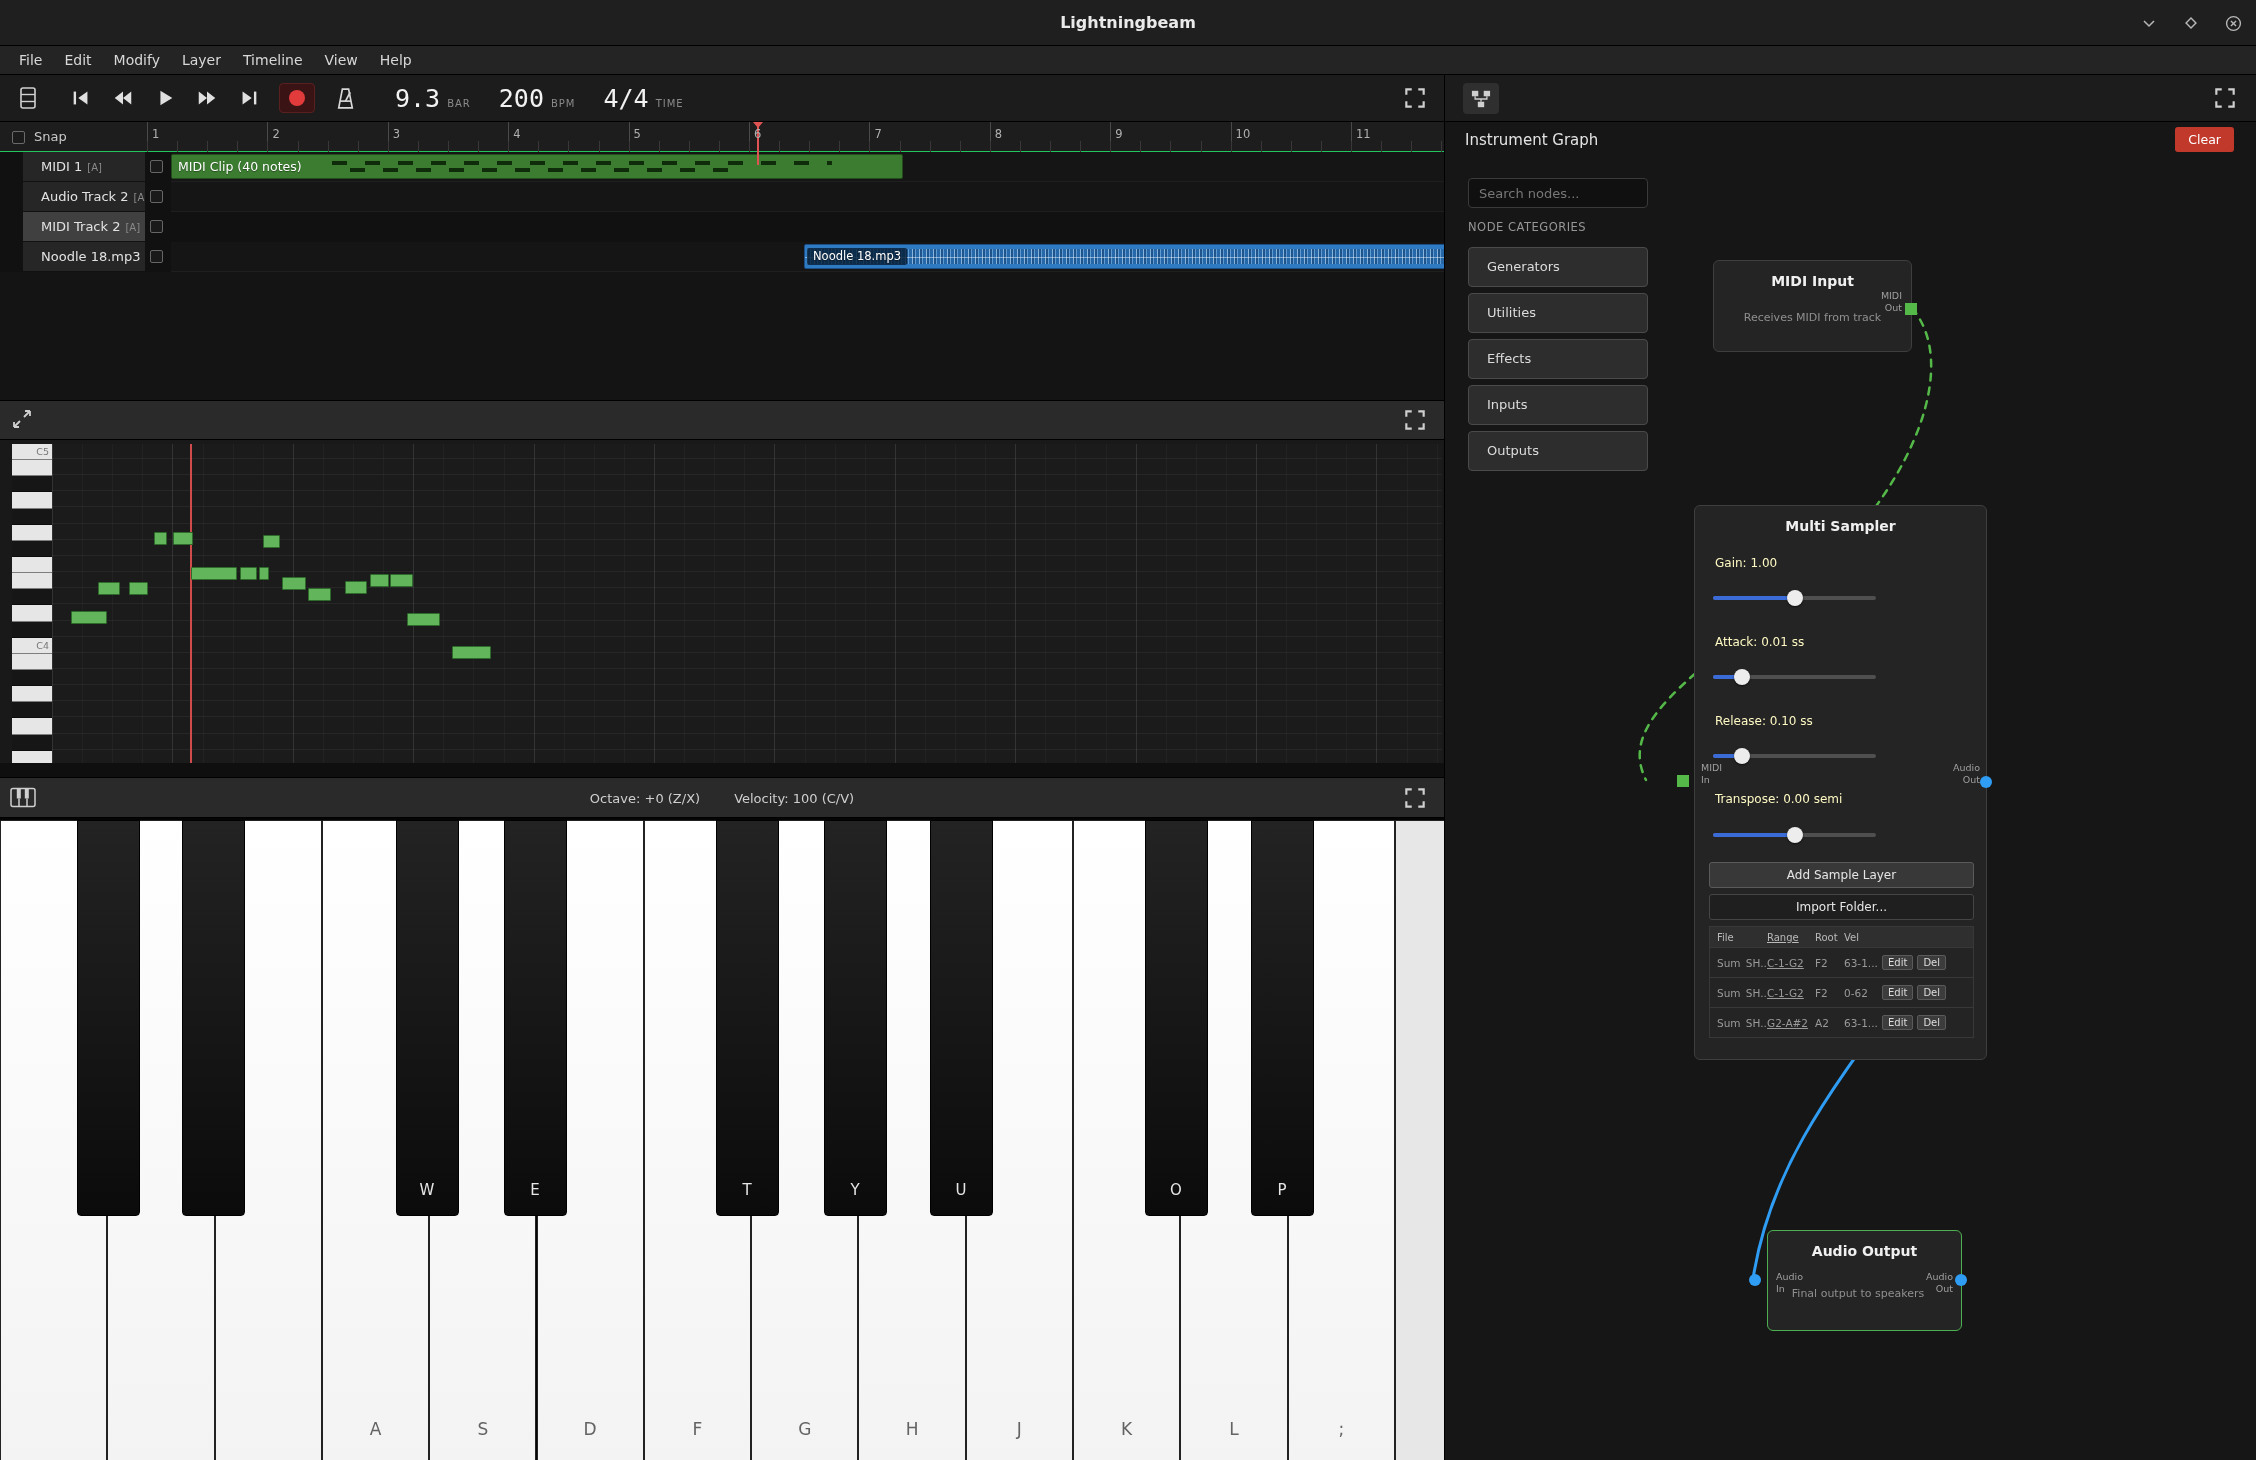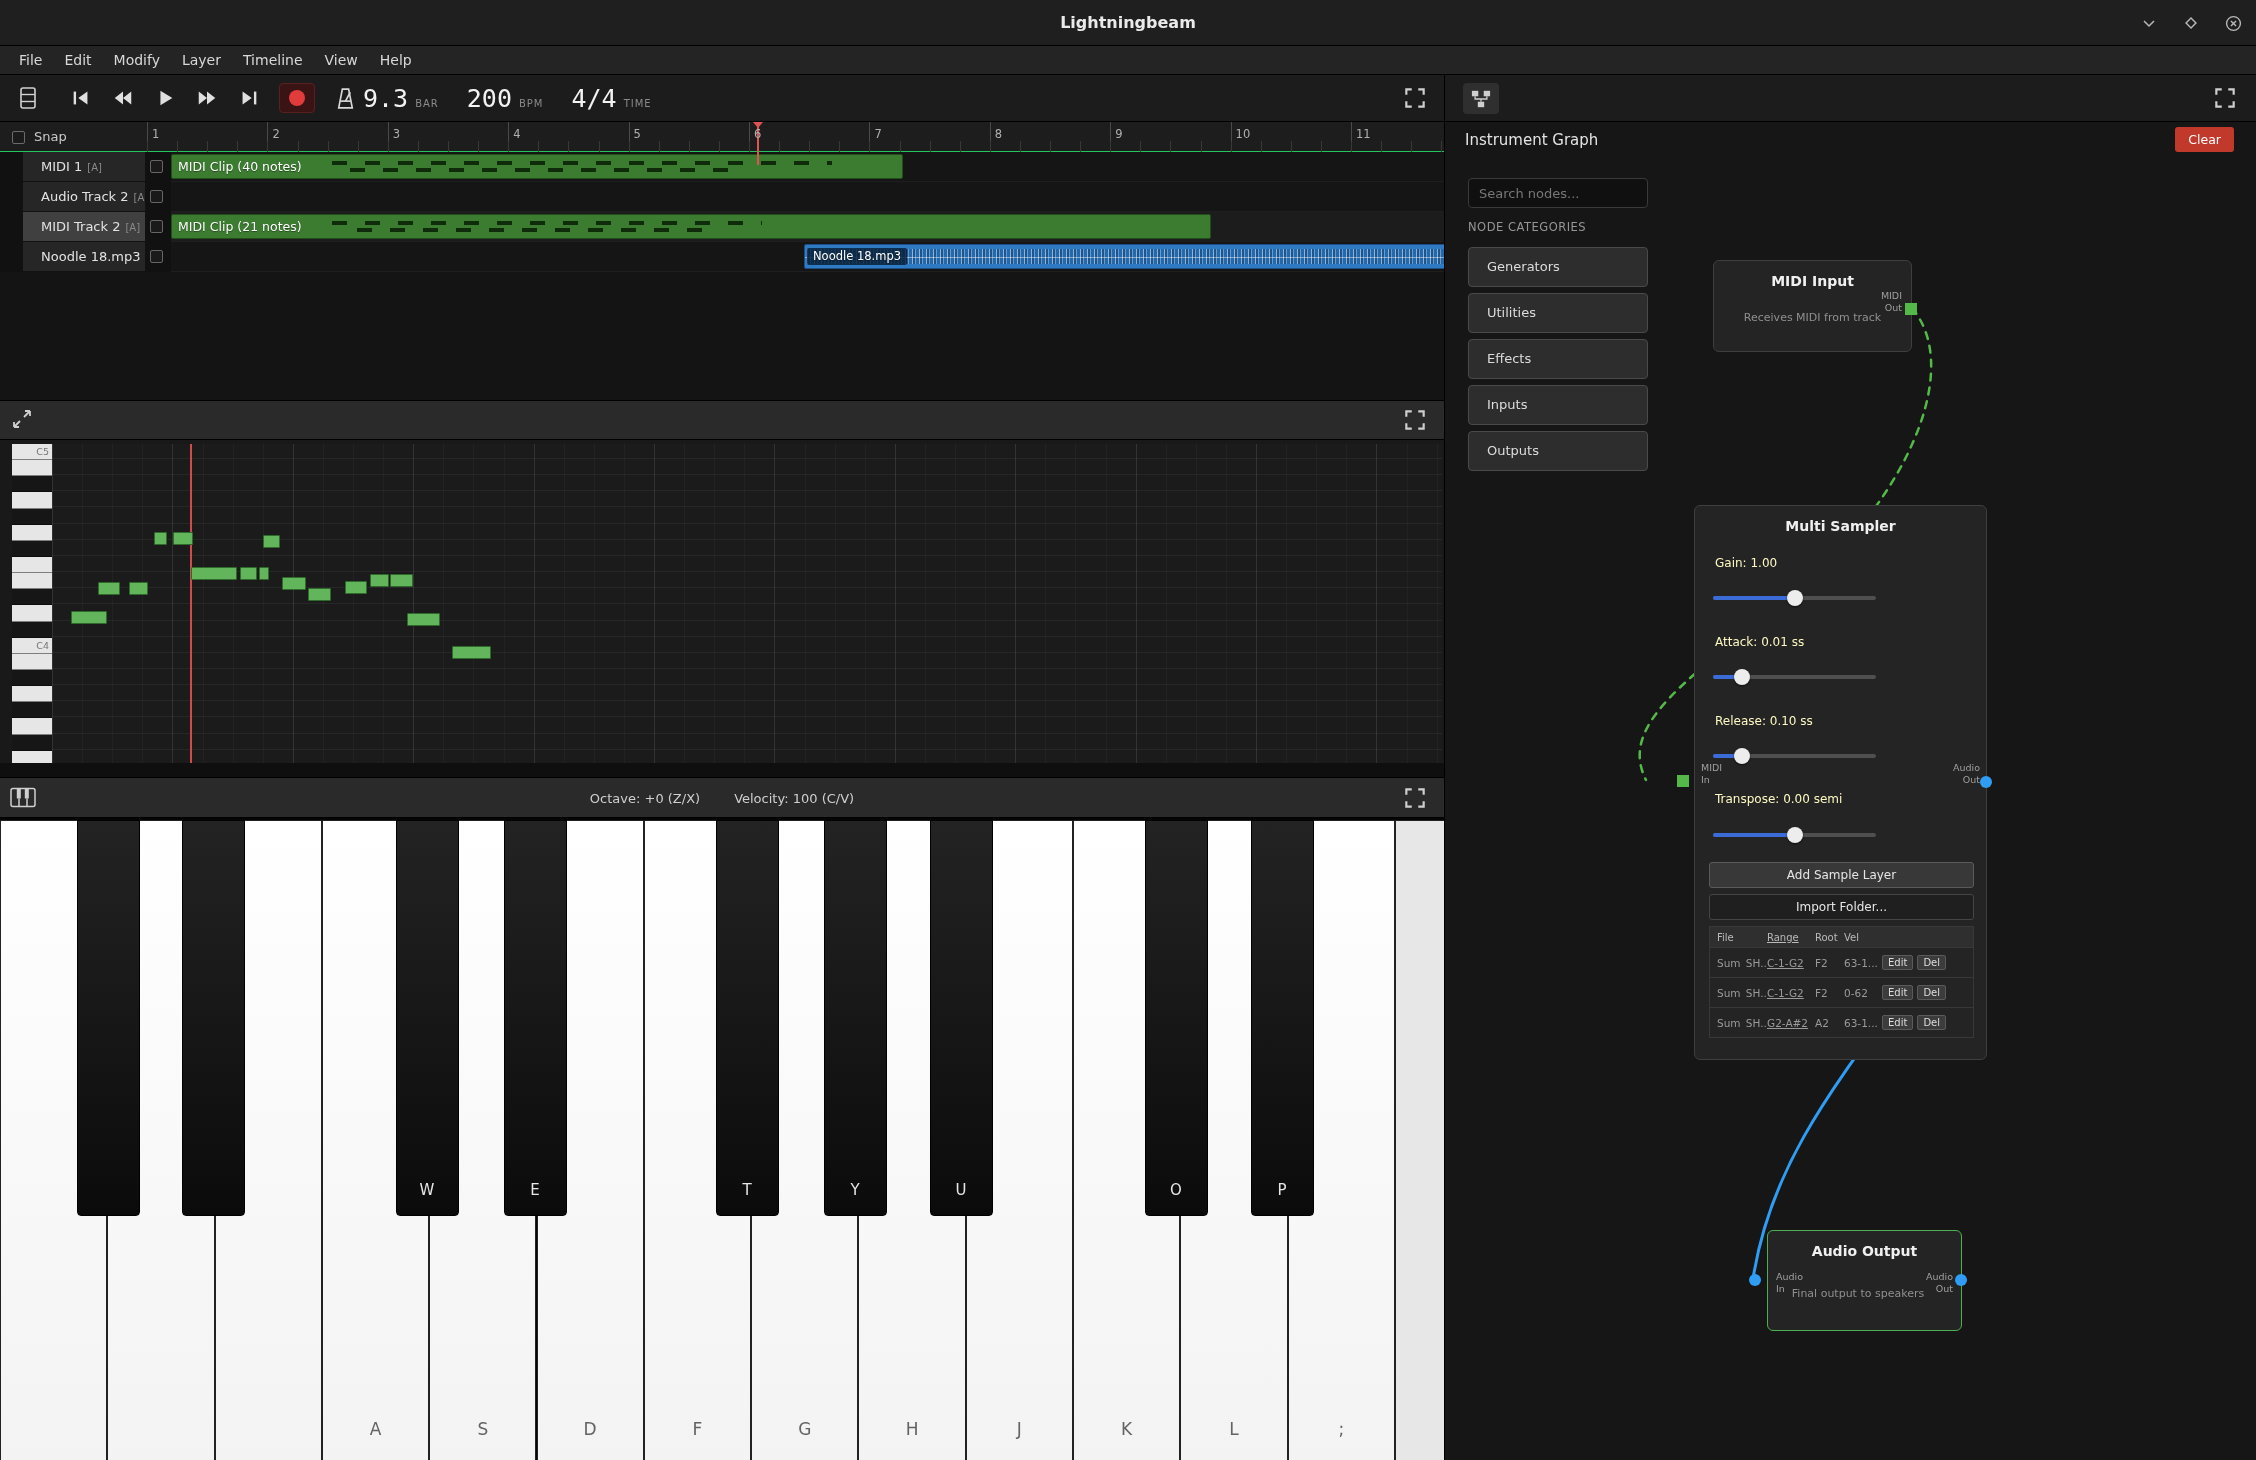--- a/index.html
+++ b/index.html
@@ -19,21 +19,21 @@
 
   
   .toolbar { position:absolute; left:0; top:75px; width:1444px; height:47px; background:#1c1c1c; border-bottom:1px solid #000; display:flex; align-items:center; padding-left:12px; }
   .icon-btn { display:flex; align-items:center; justify-content:center; background:transparent; border:none; }
   .film-btn { width:32px; height:36px; }
   .tgroup { display:flex; gap:5px; margin-left:18px; }
   .tbtn { width:37px; height:34px; border-radius:4px; }
   .record-btn { width:36px; height:30px; margin-left:12px; background:#3a1414; border:1px solid #5a2020; border-radius:4px; display:flex; align-items:center; justify-content:center; }
   .record-dot { width:16px; height:16px; border-radius:50%; background:#e23b3b; }
   .metro-btn { width:36px; height:34px; margin-left:12px; }
-  .readouts { display:flex; align-items:center; }
+  .readouts { display:flex; align-items:center; margin-left:32px; }
   .readout { display:flex; align-items:baseline; gap:7px; margin-right:28px; }
   .readout .val { font-family:"DejaVu Sans Mono", monospace; font-size:25px; color:#f2f2f2; }
   .readout .unit { font-size:10px; letter-spacing:1px; color:#8a8a8a; }
   .tb-expand { position:absolute; left:1402px; top:10px; width:28px; height:28px; }
 
   
   .ruler-row { position:absolute; left:0; top:122px; width:1444px; height:30px; background:#1d1d1d; border-bottom:1px solid #22c55e; }
   .snap-box { position:absolute; left:12px; top:9px; width:13px; height:13px; background:#1b1b1b; border:1px solid #6a6a6a; border-radius:2px; }
   .snap-label { position:absolute; left:34px; top:7px; font-size:13px; color:#c9c9c9; }
   .ticks-major { position:absolute; left:147px; top:0; height:100%; width:1297px; background:repeating-linear-gradient(90deg,#4a4a4a 0 1px,transparent 1px 120.4px); }
@@ -277,27 +277,20 @@
         <span>Audio Track 2</span><span class="tbadge">[A]</span>
       </div>
       <div class="track-check"></div>
       <div class="lane"></div>
     </div>
     <div class="track-row" style="top:60px">
       <div class="track-label selected">
         <span>MIDI Track 2</span><span class="tbadge">[A]</span>
       </div>
       <div class="track-check"></div>
-      <div class="lane selected">
-        <div class="clip clip-midi" style="left:0;width:1040px">
-          <div class="clip-dash" style="left:160px;width:430px;top:6px"></div>
-          <div class="clip-dash" style="left:185px;width:350px;top:13px"></div>
-          <span class="clip-label">MIDI Clip (21 notes)</span>
-        </div>
-      </div>
     </div>
     <div class="track-row" style="top:90px">
       <div class="track-label">
         <span>Noodle 18.mp3</span><span class="tbadge"></span>
       </div>
       <div class="track-check"></div>
       <div class="lane">
         <div class="clip clip-audio" style="left:633px;width:662px">
           <div class="wave"></div>
           <div class="waveline"></div>

